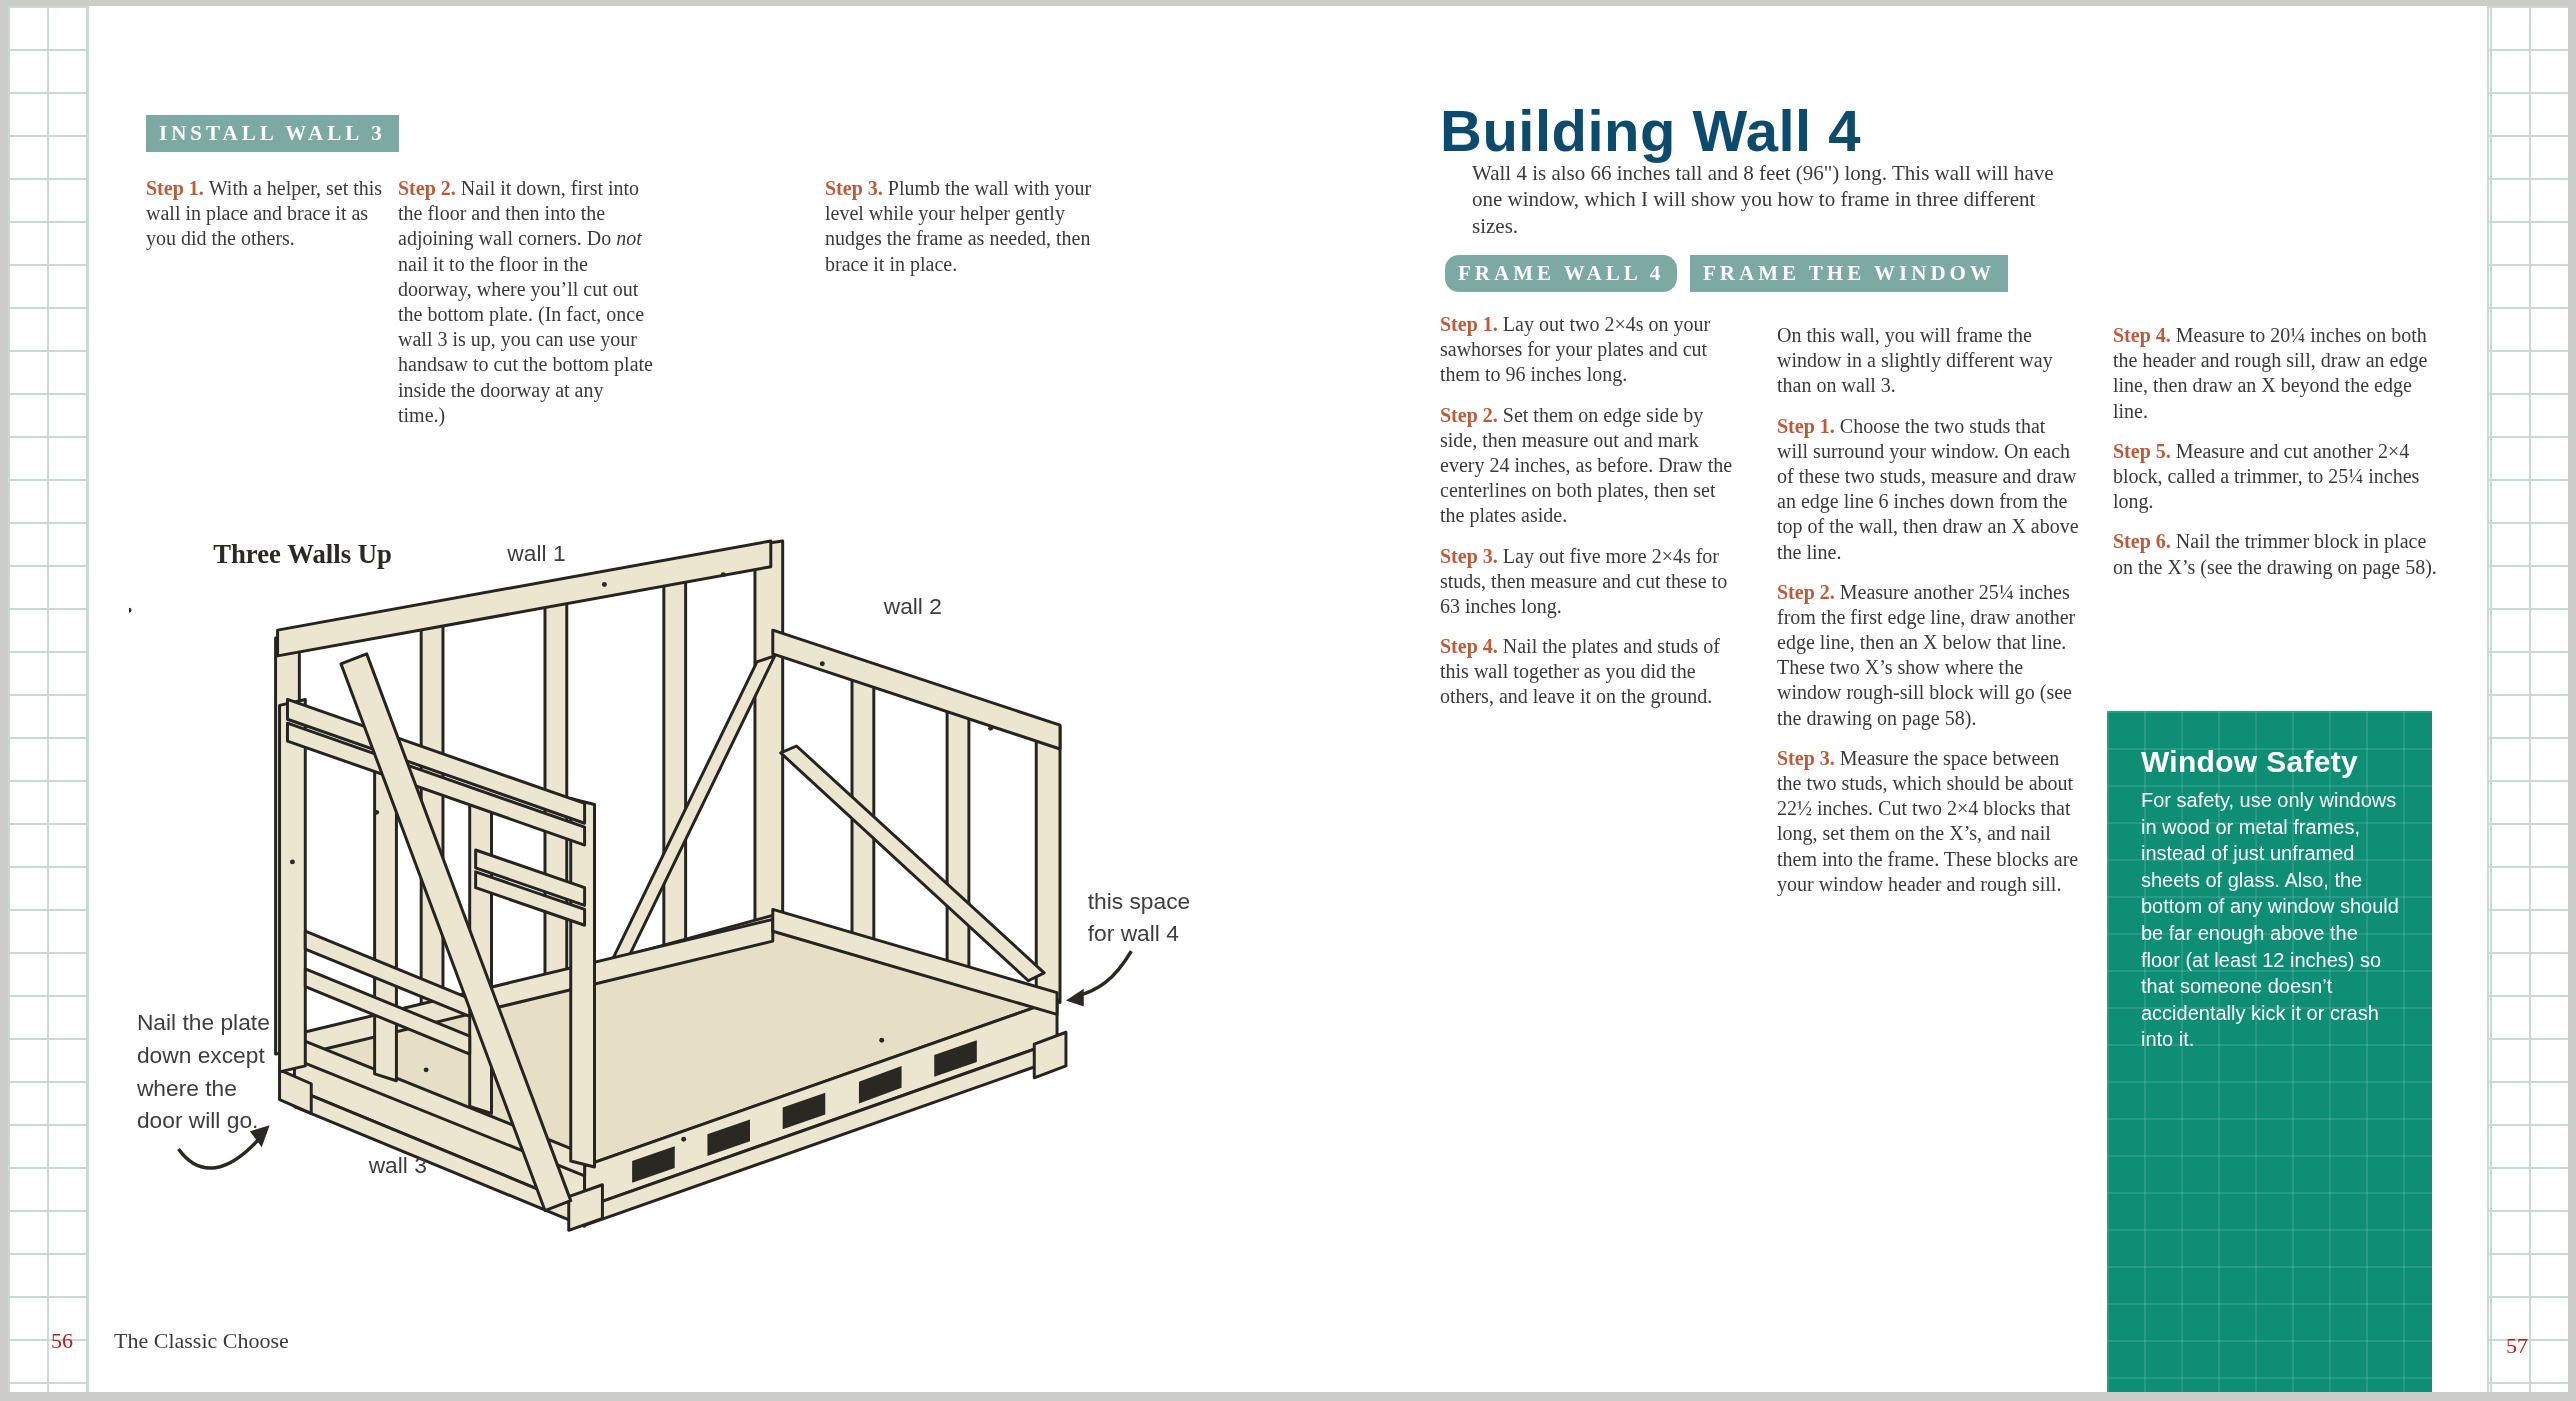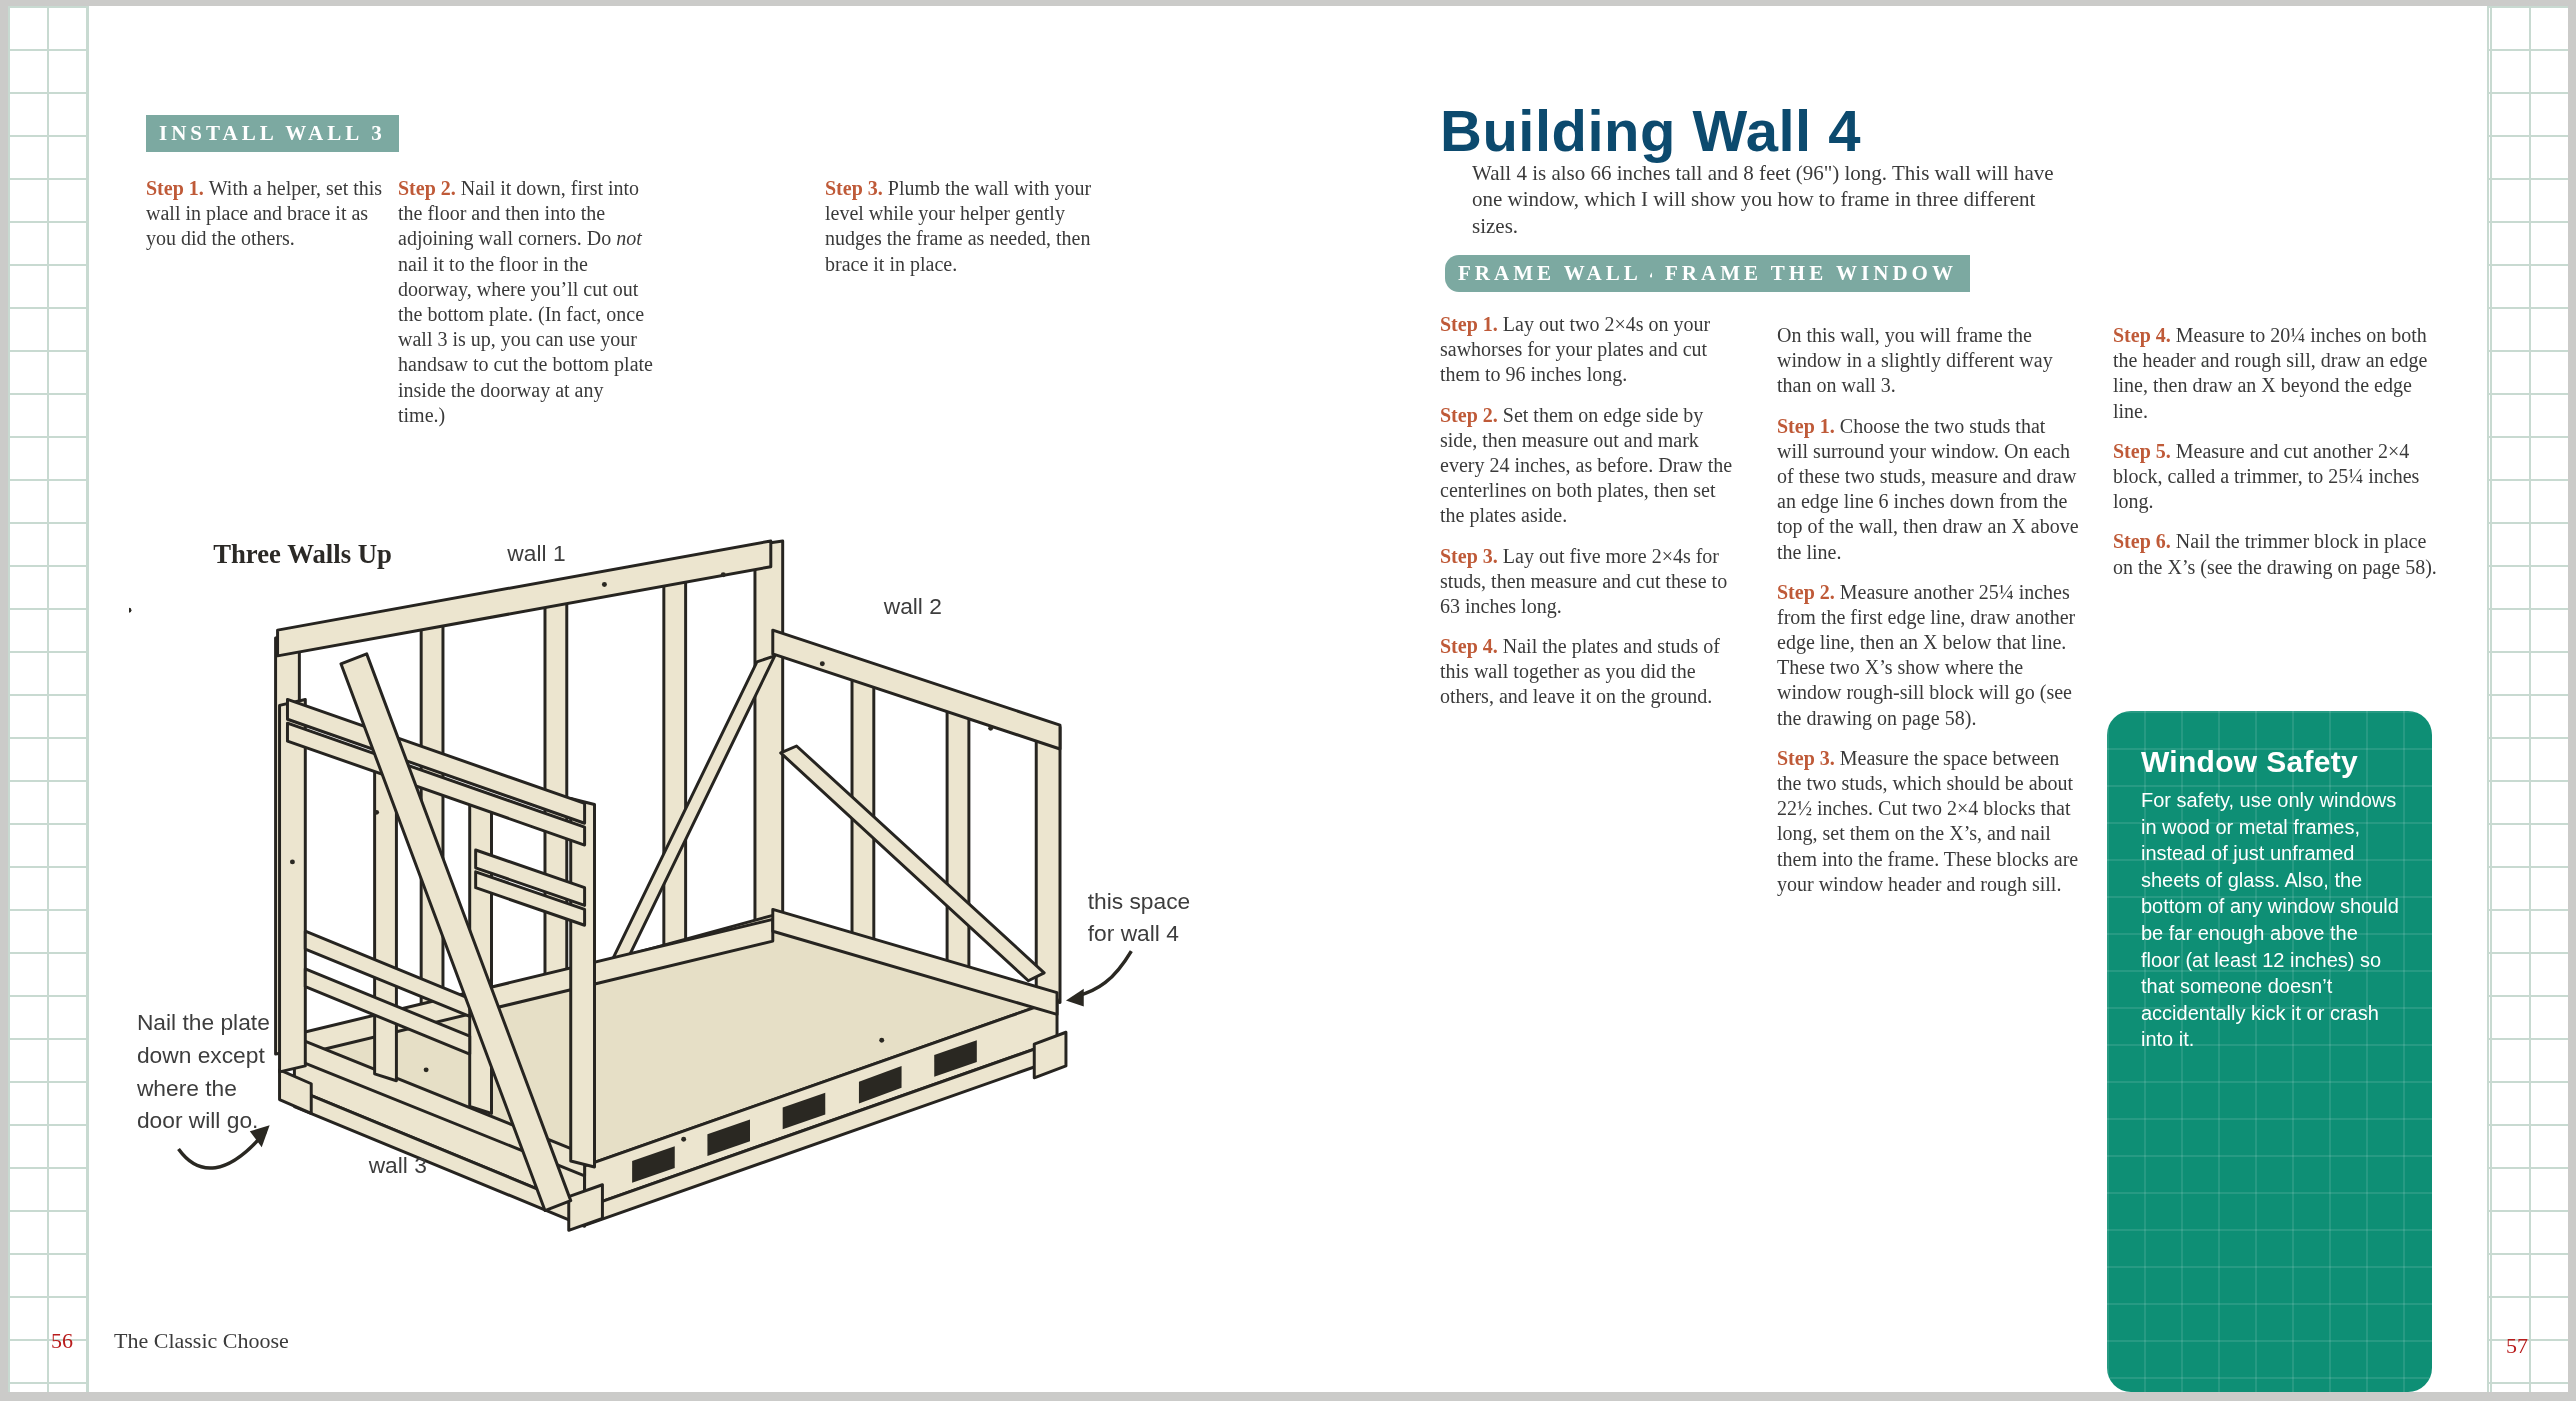--- a/index.html
+++ b/index.html
@@ -180,21 +180,21 @@
   </div>
 
   <div>
 
     <div class="page-title" style="left:1432px;top:91px;">Building Wall 4</div>
 
     <div class="intro-par" style="left:1432px;top:154px;width:594px;">Wall 4 is also 66 inches tall and 8 feet (96") long. This wall will have one window, which I will show you how to frame in three different sizes.</div>
 
     <div class="section-box" style="left:1437px;top:249px;border-radius:14px;">FRAME WALL 4</div>
 
-    <div class="section-box" style="left:1644px;top:249px;text-align:center;">FRAME THE WINDOW</div>
+    <div class="section-box" style="left:1682px;top:249px;text-align:center;">FRAME THE WINDOW</div>
 
     <div class="col" style="left:1432px;top:306px;width:302px;">
         <p class="step"><b class="step-label">Step 1. </b>Lay out two 2×4s on your sawhorses for your plates and cut them to 96 inches long.</p>
         <p class="step"><b class="step-label">Step 2. </b>Set them on edge side by side, then measure out and mark every 24 inches, as before. Draw the centerlines on both plates, then set the plates aside.</p>
         <p class="step"><b class="step-label">Step 3. </b>Lay out five more 2×4s for studs, then measure and cut these to 63 inches long.</p>
         <p class="step"><b class="step-label">Step 4. </b>Nail the plates and studs of this wall together as you did the others, and leave it on the ground.</p>
       </div>
 
     <div class="col" style="left:1769px;top:317px;width:304px;">
       <p class="step">On this wall, you will frame the window in a slightly different way than on wall 3.</p>
@@ -204,21 +204,21 @@
           <p class="step"><b class="step-label">Step 3. </b>Measure the space between the two studs, which should be about 22½ inches. Cut two 2×4 blocks that long, set them on the X’s, and nail them into the frame. These blocks are your window header and rough sill.</p>
         </div>
     </div>
 
     <div class="col" style="left:2105px;top:317px;width:334px;">
         <p class="step"><b class="step-label">Step 4. </b>Measure to 20¼ inches on both the header and rough sill, draw an edge line, then draw an X beyond the edge line.</p>
         <p class="step"><b class="step-label">Step 5. </b>Measure and cut another 2×4 block, called a trimmer, to 25¼ inches long.</p>
         <p class="step"><b class="step-label">Step 6. </b>Nail the trimmer block in place on the X’s (see the drawing on page 58).</p>
       </div>
 
-    <div class="safety-box" style="left:2099px;top:705px;width:325px;height:681px;border-radius:24px;">
+    <div class="safety-box" style="left:2099px;top:705px;width:325px;height:681px;">
       <p class="safety-title">Window Safety</p>
       <p class="safety-body">For safety, use only windows in wood or metal frames, instead of just unframed sheets of glass. Also, the bottom of any window should be far enough above the floor (at least 12 inches) so that someone doesn’t accidentally kick it or crash into it.</p>
     </div>
 
     <div class="footer-num" style="left:2487px;top:1327px;">57</div>
   </div>
 
 </div>
 
 

